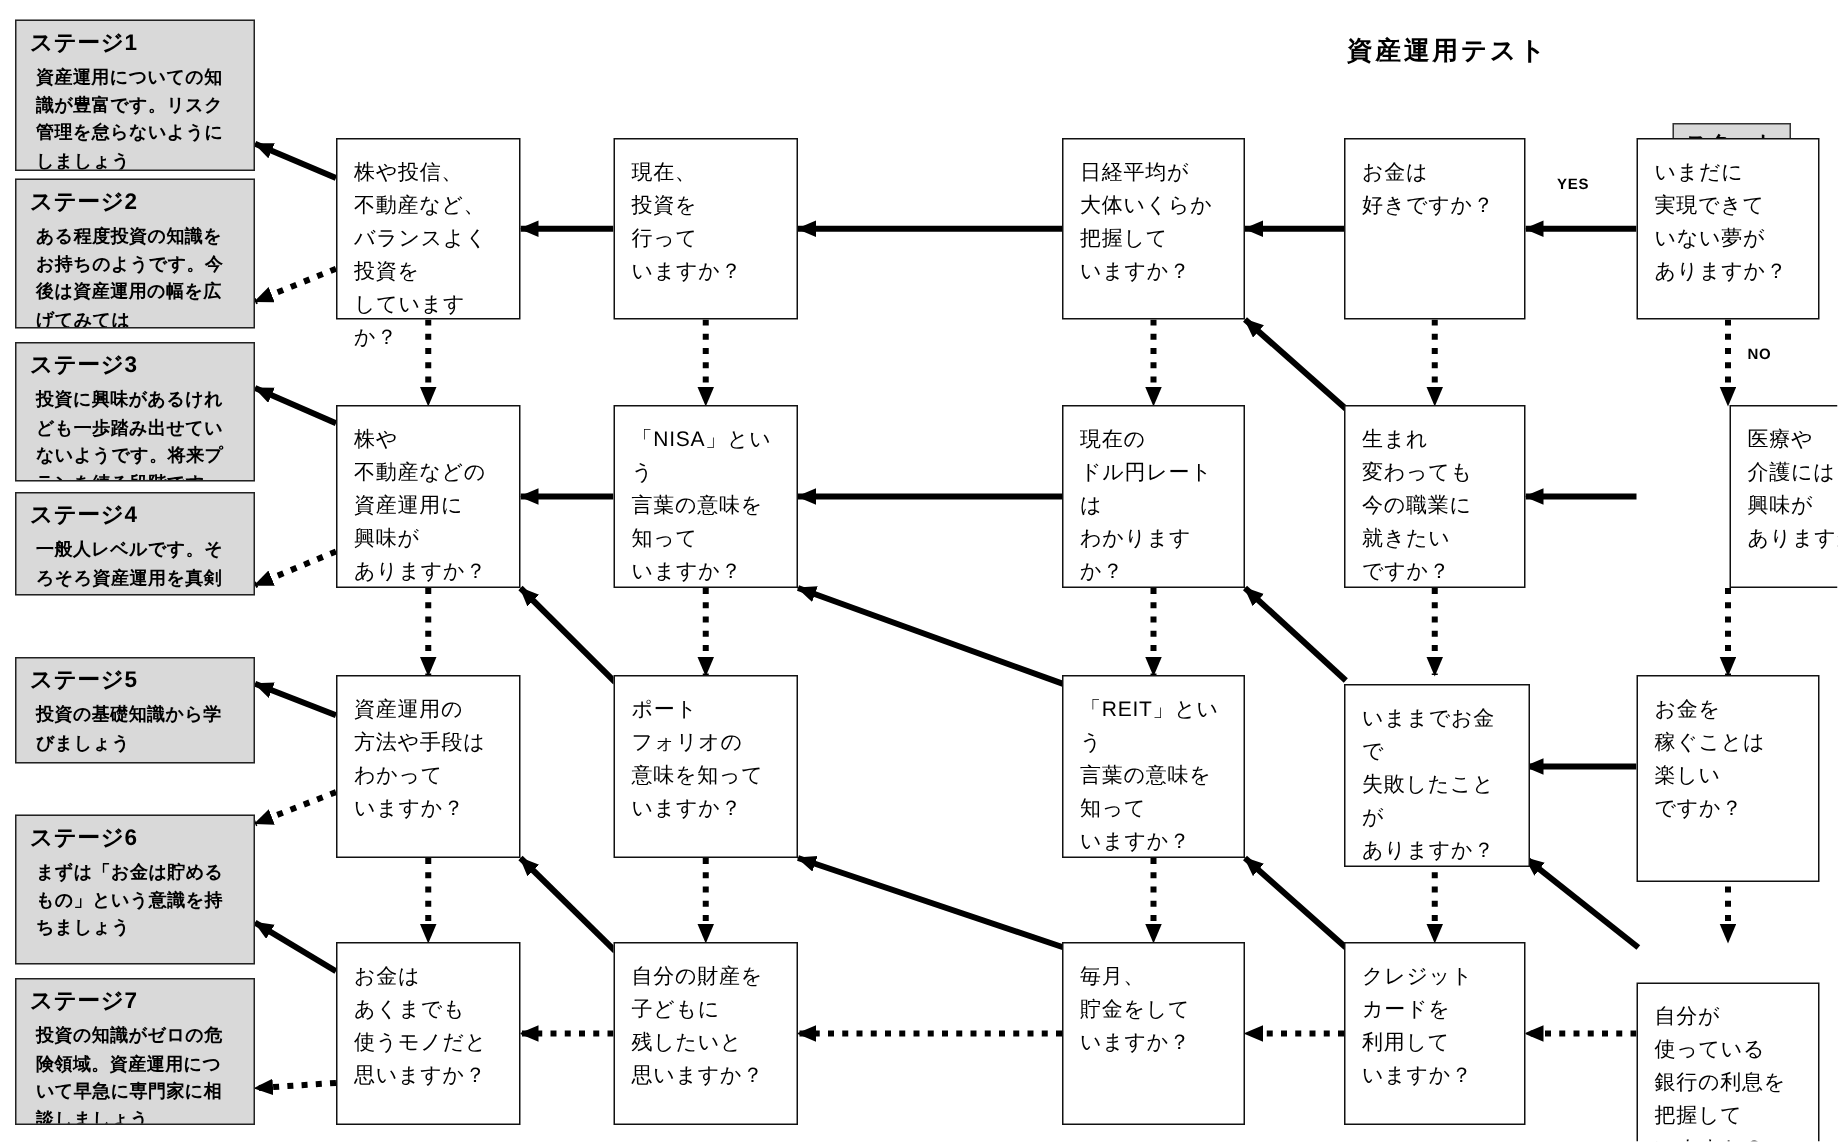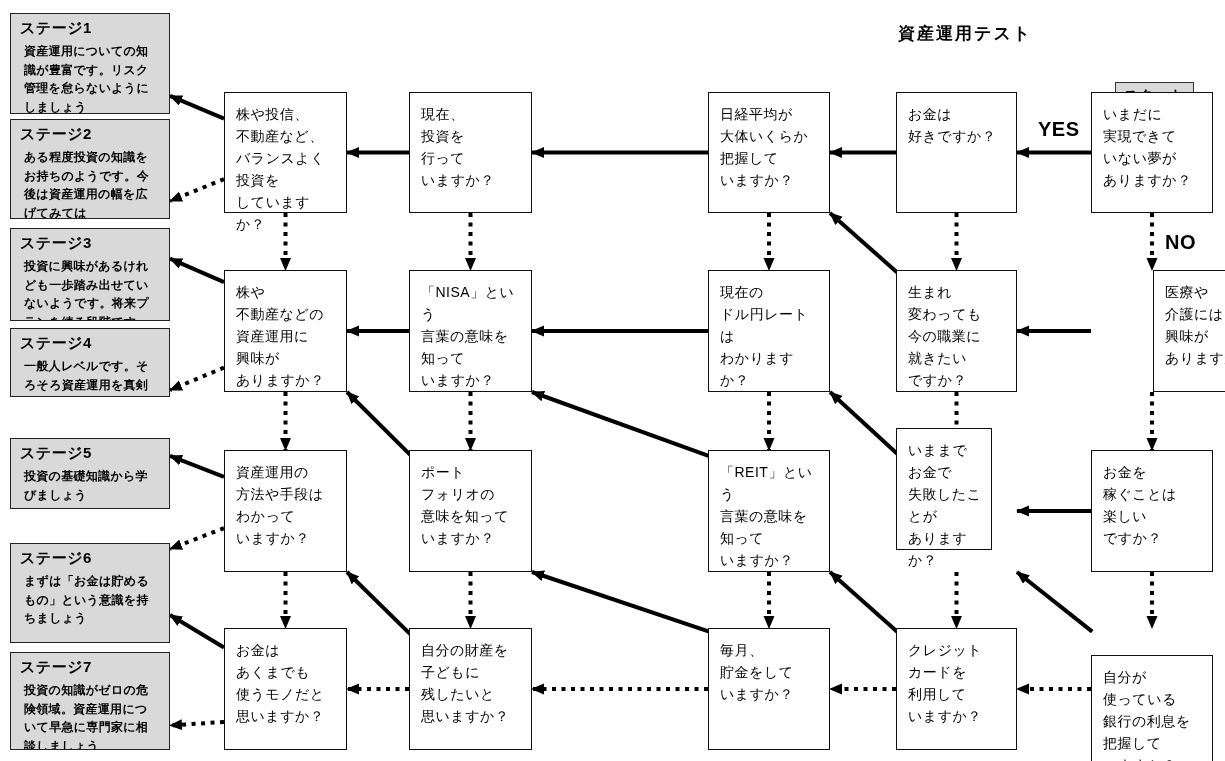--- a/index.html
+++ b/index.html
@@ -18,39 +18,39 @@
     box-sizing:border-box;padding:5px 8px 0 9px;overflow:hidden;
   }
   .stage .st-title{font-size:15px;font-weight:bold;margin:0 0 3px 0;letter-spacing:0.5px;}
   .stage .st-desc{font-size:12px;font-weight:bold;margin:4px;line-height:18.5px;letter-spacing:0.3px;}
   #title{position:absolute;left:898px;top:22px;font-size:17px;font-weight:bold;letter-spacing:2px;}
   #start{
     position:absolute;left:1115px;top:55px;width:79px;height:27px;background:#d9d9d9;
     border:1.2px solid #333;box-sizing:border-box;text-align:center;line-height:24px;
     font-size:14px;font-weight:bold;letter-spacing:1px;margin-top:27px;
   }
-  .edge-label{position:absolute;font-size:20px;font-weight:bold;letter-spacing:0.5px;}
+  .edge-label{position:absolute;font-size:10px;font-weight:bold;letter-spacing:0.5px;}
   #yes-label{left:1038px;top:118px;}
   #no-label{left:1165px;top:231px;}
   
   #q-a1{left:224px;top:92px;width:123px;height:121px}
   #q-b1{left:409px;top:92px;width:123px;height:121px}
   #q-c1{left:708px;top:92px;width:122px;height:121px}
   #q-d1{left:896px;top:92px;width:121px;height:121px}
   #q-e1{left:1091px;top:92px;width:122px;height:121px}
   #q-a2{left:224px;top:270px;width:123px;height:122px}
   #q-b2{left:409px;top:270px;width:123px;height:122px}
   #q-c2{left:708px;top:270px;width:122px;height:122px}
   #q-d2{left:896px;top:270px;width:121px;height:122px}
   #q-e2{left:1153px;top:270px;width:120px;height:122px}
   #q-a3{left:224px;top:450px;width:123px;height:122px}
   #q-b3{left:409px;top:450px;width:123px;height:122px}
   #q-c3{left:708px;top:450px;width:122px;height:122px}
-  #q-d3{left:896px;top:428px;width:96px;height:122px}
-  #q-e3{left:1091px;top:450px;width:122px;height:122px}
+  #q-d3{left:896px;top:456px;width:124px;height:122px}
+  #q-e3{left:1091px;top:450px;width:122px;height:138px}
   #q-a4{left:224px;top:628px;width:123px;height:122px}
   #q-b4{left:409px;top:628px;width:123px;height:122px}
   #q-c4{left:708px;top:628px;width:122px;height:122px}
   #q-d4{left:896px;top:628px;width:121px;height:122px}
   #q-e4{left:1091px;top:655px;width:122px;height:158px}
   #stage-1{top:13px;height:101px}
   #stage-2{top:119px;height:100px}
   #stage-3{top:228px;height:93px}
   #stage-4{top:328px;height:69px}
   #stage-5{top:438px;height:71px}

